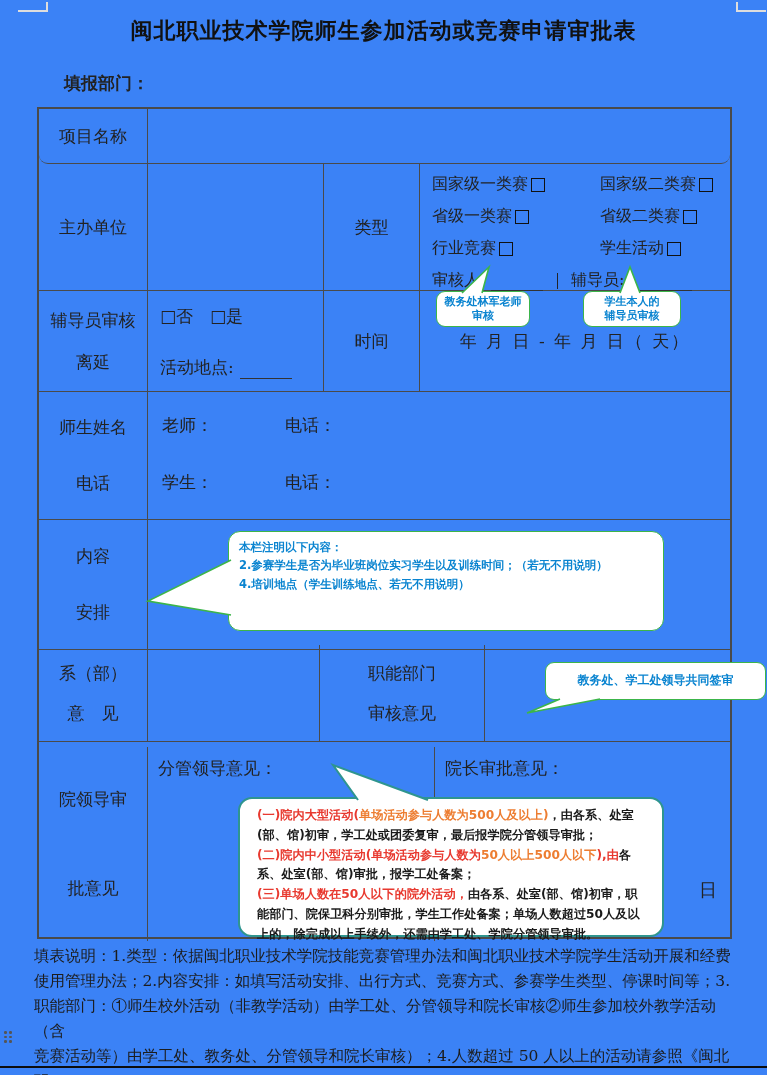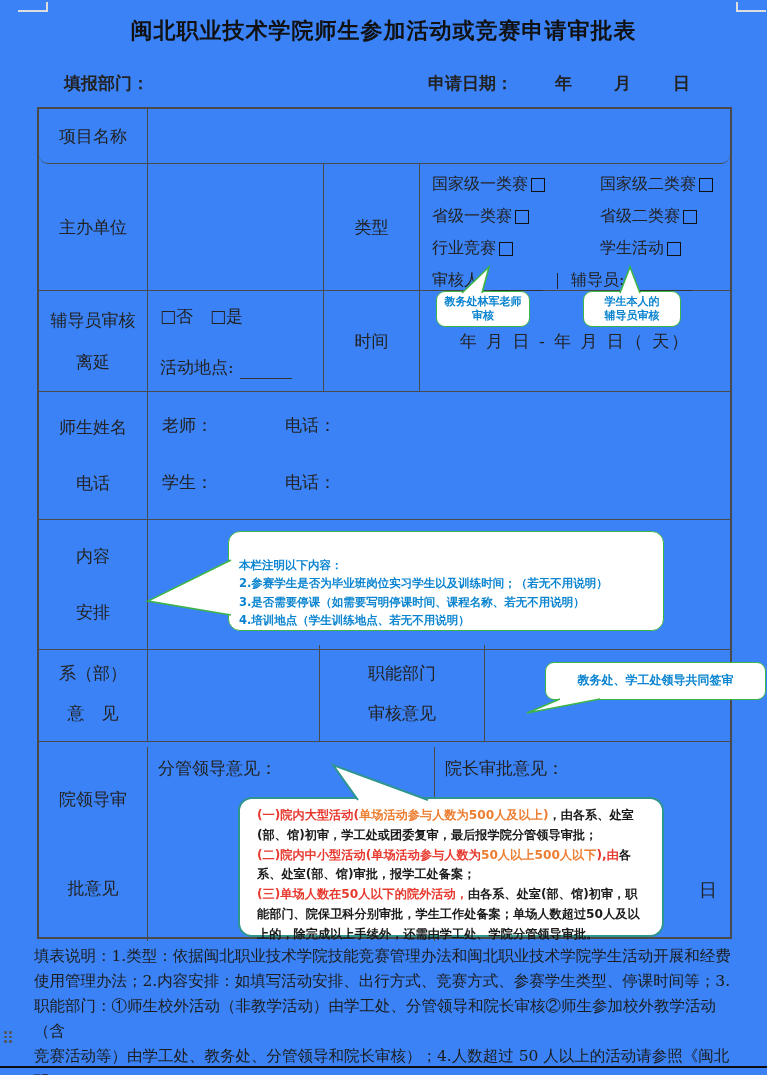--- a/index.html
+++ b/index.html
@@ -65,21 +65,21 @@
   #day-char{top:878px;left:699px;font-size:18px;}
   
   .bubble{position:absolute;background:#fff;border:1.6px solid #3cb54a;border-radius:9px;
           color:#0a84d0;font-family:"DejaVu Sans","Liberation Sans",sans-serif;font-weight:bold;
           z-index:2;box-sizing:border-box;}
   .bubble-c{display:flex;flex-direction:column;justify-content:center;align-items:center;
             font-size:11px;line-height:1.3;text-align:center;}
   #bubble-reviewer{top:291px;left:436px;width:94px;height:36px;}
   #bubble-counselor{top:291px;left:583px;width:98px;height:36px;}
   #bubble-note{top:531px;left:228px;width:436px;height:100px;border-radius:12px;
-               padding:24px 10px;font-size:11.5px;line-height:1.6;text-align:left;}
+               padding:6px 10px;font-size:11.5px;line-height:1.6;text-align:left;}
   #bubble-note .nb-line{white-space:nowrap;}
   #bubble-joint{top:662px;left:545px;width:221px;height:38px;font-size:12px;}
   #bubble-approval{top:797px;left:238px;width:426px;height:140px;border:2px solid #2f958f;
                    border-radius:14px;padding:7px 17px;font-size:12.2px;line-height:1.62;
                    text-align:left;color:#1a1a1a;}
   .seg-red{color:#e8392f;}
   .seg-orange{color:#ed7d31;}
   .seg-black{color:#1a1a1a;}
   #tails{top:0;left:0;width:767px;height:1075px;z-index:3;pointer-events:none;}
   
@@ -94,23 +94,20 @@
 <body>
 
 <div id="page">
 
   <div class="abs corner" id="corner-l"></div>
   <div class="abs corner" id="corner-r"></div>
 
   <div class="abs" id="title">闽北职业技术学院师生参加活动或竞赛申请审批表</div>
 
   <div class="abs" id="dept-line">填报部门：</div>
-  <div class="abs" id="date-line">
-    <span>申请日期：</span><span class="d-unit">年</span><span class="d-unit">月</span><span class="d-unit">日</span>
-  </div>
 
   <div class="abs" id="form-table">
 
     <div class="row" id="row-project">
       <div class="cell labelcell w-label">项目名称</div>
       <div class="cell w-rest"></div>
     </div>
 
     <div class="row" id="row-organizer">
       <div class="cell labelcell w-label">主办单位</div>
@@ -240,21 +237,20 @@
     <span>审核</span>
   </div>
   <div class="bubble bubble-c" id="bubble-counselor">
     <span>学生本人的</span>
     <span>辅导员审核</span>
   </div>
 
   <div class="bubble" id="bubble-note">
     <div class="nb-line">本栏注明以下内容：</div>
     <div class="nb-line">2.参赛学生是否为毕业班岗位实习学生以及训练时间；（若无不用说明）</div>
-    <div class="nb-line">3.是否需要停课（如需要写明停课时间、课程名称、若无不用说明）</div>
     <div class="nb-line">4.培训地点（学生训练地点、若无不用说明）</div>
   </div>
 
   <div class="bubble bubble-c" id="bubble-joint">
     <span>教务处、学工处领导共同签审</span>
   </div>
 
   <div class="bubble" id="bubble-approval">
     <div><span class="seg-red">(一)院内大型活动(</span><span class="seg-orange">单场活动参与人数为500人及以上)</span><span class="seg-black">，由各系、处室(部、馆)初审，学工处或团委复审，最后报学院分管领导审批；</span></div>
     <div><span class="seg-red">(二)院内中小型活动(单场活动参与人数为</span><span class="seg-orange">50人以上500人以下</span><span class="seg-red">),由</span><span class="seg-black">各系、处室(部、馆)审批，报学工处备案；</span></div>

